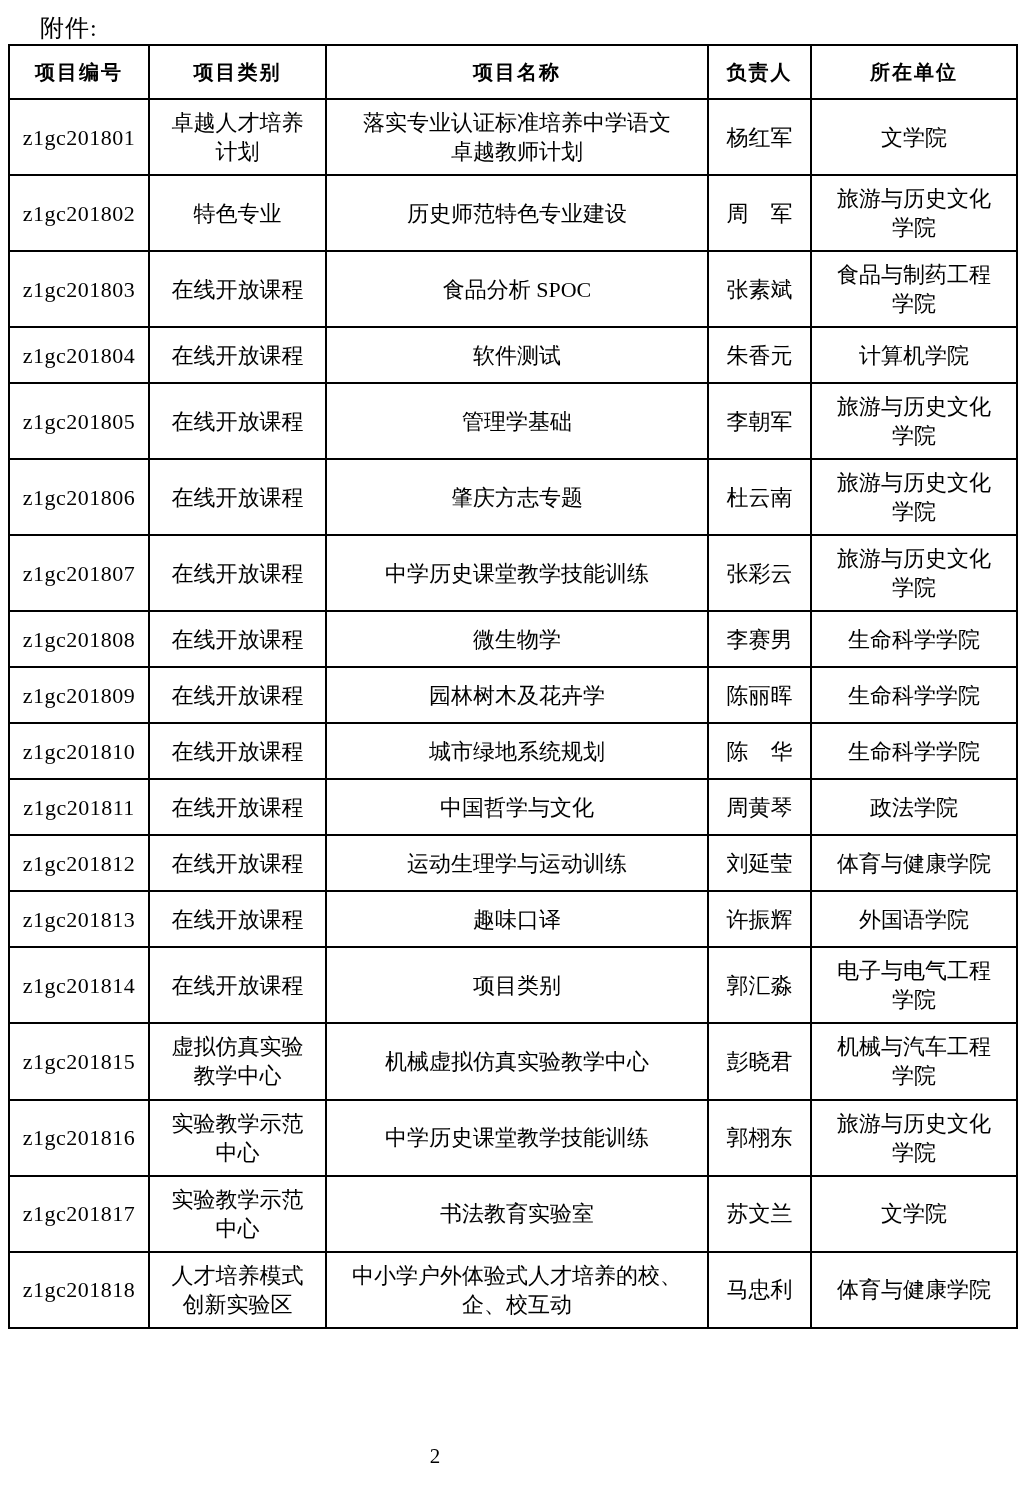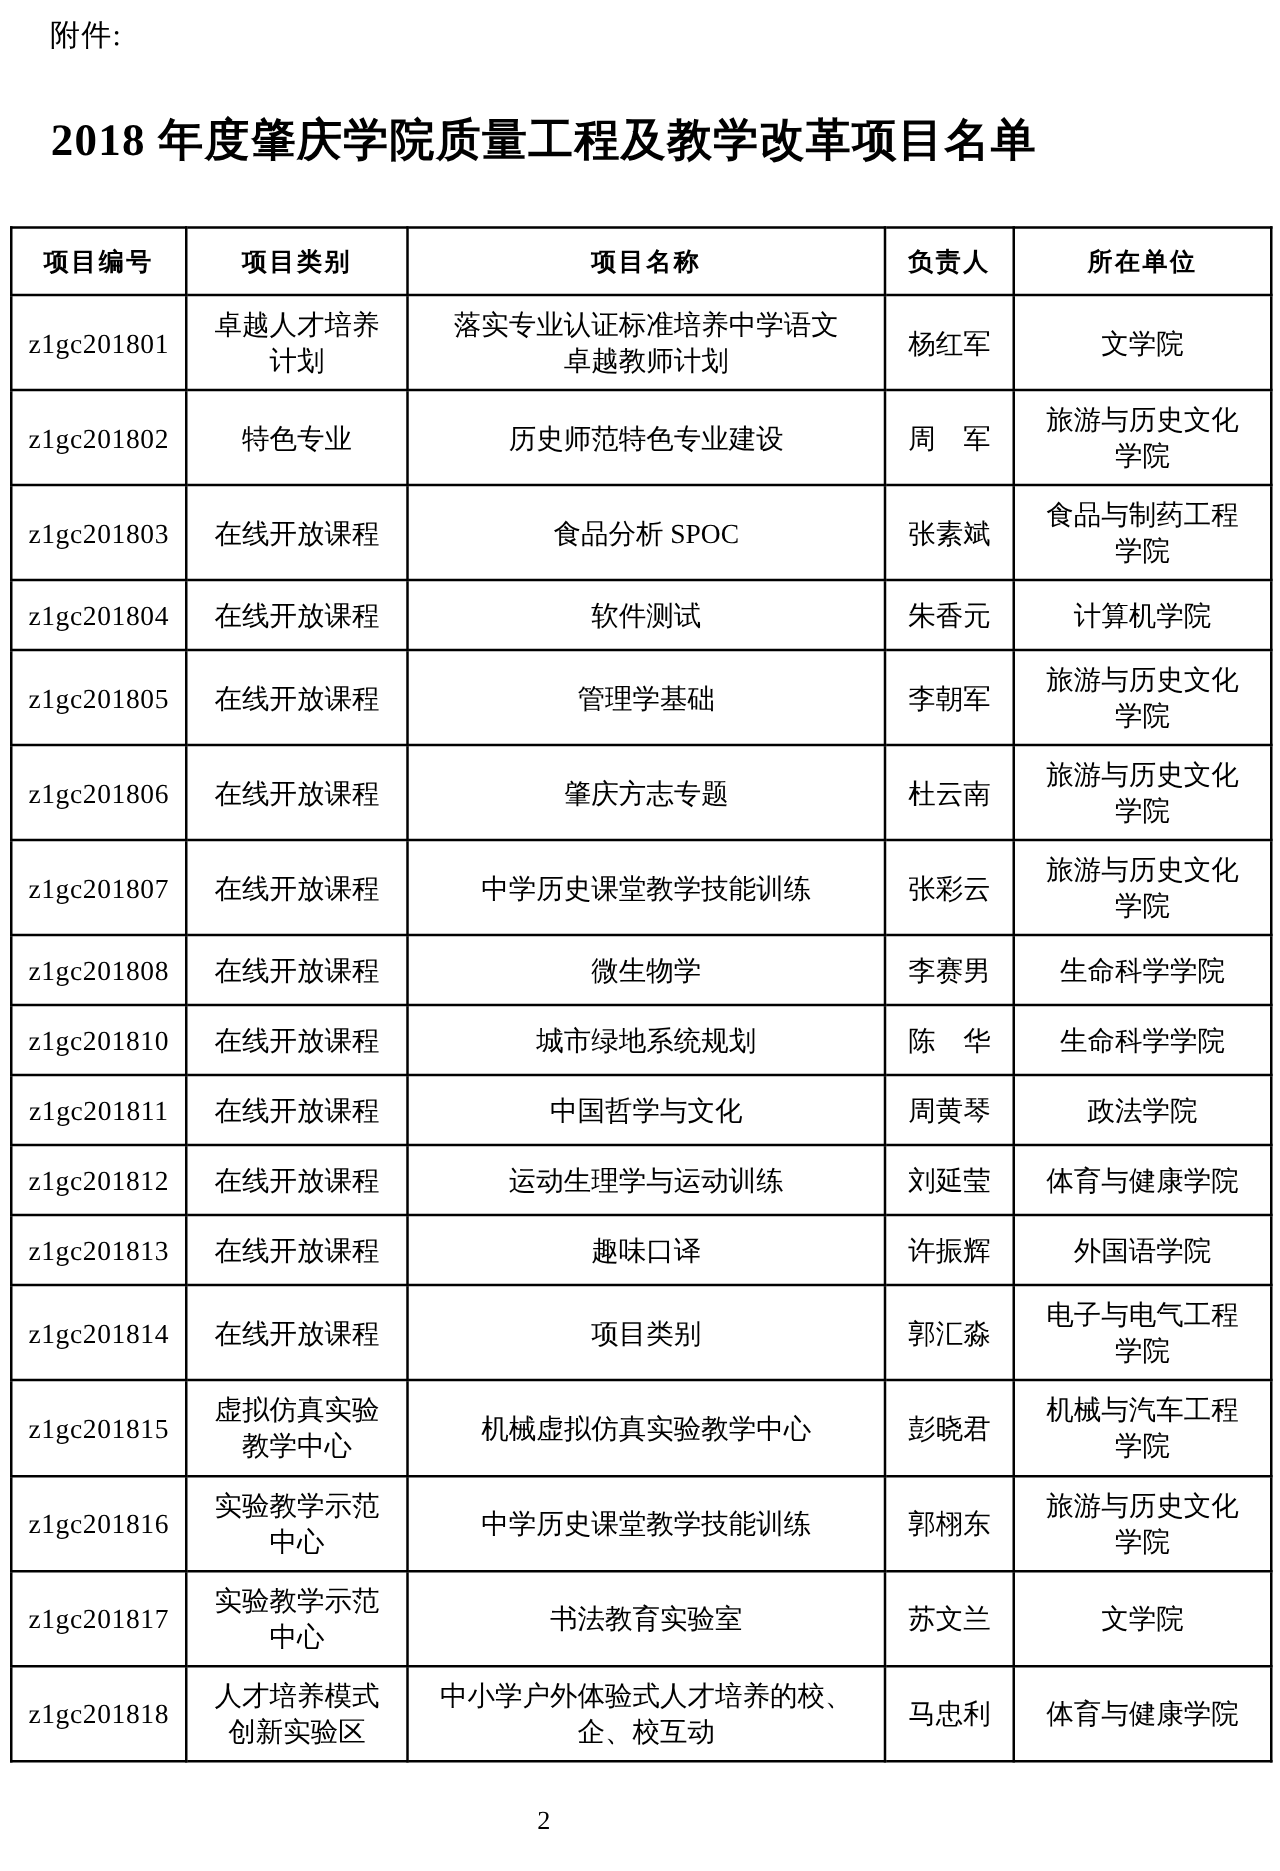--- a/index.html
+++ b/index.html
@@ -71,21 +71,20 @@
     font-size: 21px;
   }
 </style>
 </head>
 <body>
 
 <div class="page">
 
   <div class="attachment-label">附件:</div>
 
-  <h1 class="doc-title">2018 年度肇庆学院质量工程及教学改革项目名单</h1>
 
   <table class="project-table">
     <colgroup>
       <col style="width:140px">
       <col style="width:177px">
       <col style="width:382px">
       <col style="width:103px">
       <col style="width:206px">
     </colgroup>
     <thead>
@@ -155,20 +154,27 @@
 学院</td>
     </tr>
         <tr>
       <td class="col-id">z1gc201808</td>
       <td class="col-category">在线开放课程</td>
       <td class="col-name">微生物学</td>
       <td class="col-person">李赛男</td>
       <td class="col-unit">生命科学学院</td>
     </tr>
         <tr>
+      <td class="col-id">z1gc201809</td>
+      <td class="col-category">在线开放课程</td>
+      <td class="col-name">园林树木及花卉学</td>
+      <td class="col-person">陈丽晖</td>
+      <td class="col-unit">生命科学学院</td>
+    </tr>
+        <tr>
       <td class="col-id">z1gc201810</td>
       <td class="col-category">在线开放课程</td>
       <td class="col-name">城市绿地系统规划</td>
       <td class="col-person">陈　华</td>
       <td class="col-unit">生命科学学院</td>
     </tr>
         <tr>
       <td class="col-id">z1gc201811</td>
       <td class="col-category">在线开放课程</td>
       <td class="col-name">中国哲学与文化</td>

